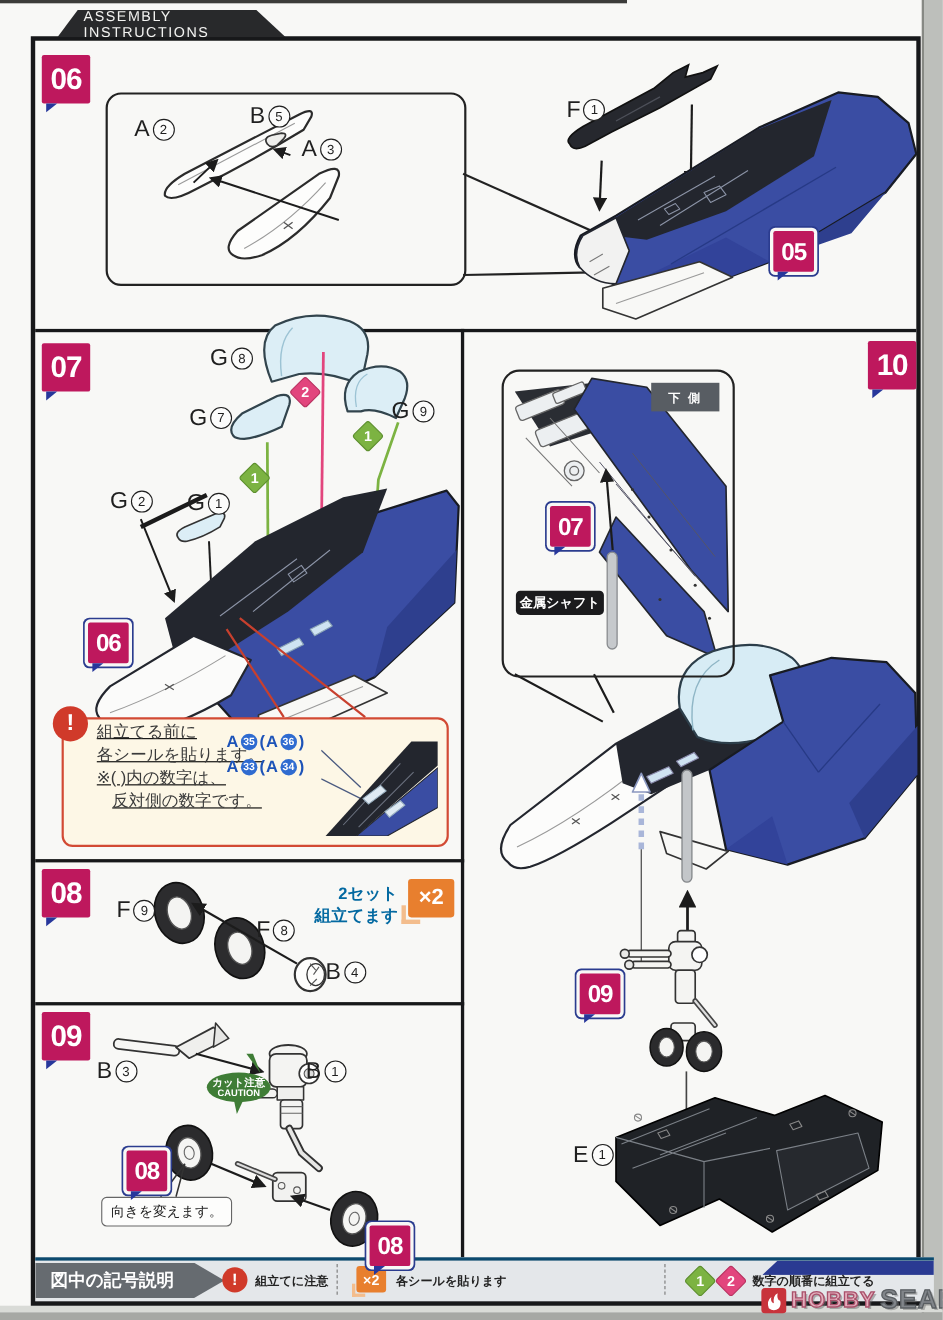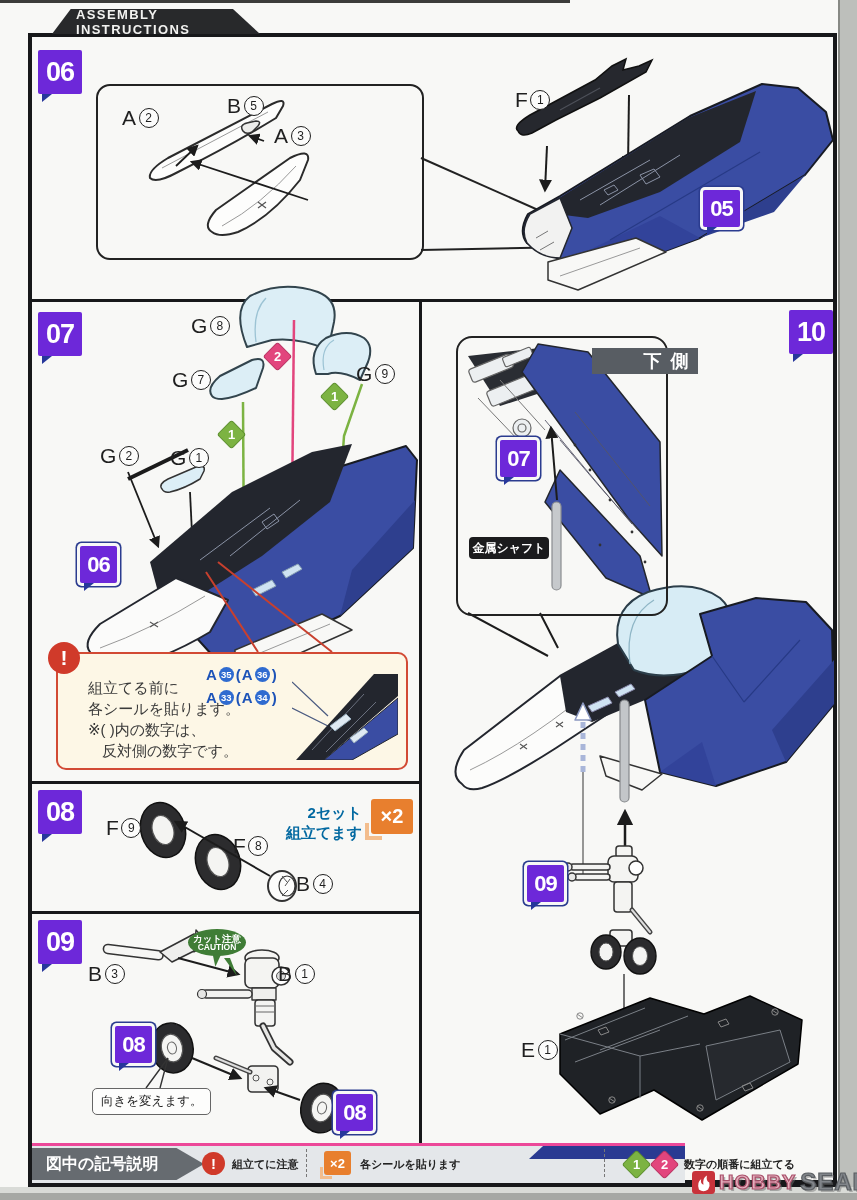--- a/index.html
+++ b/index.html
@@ -1,25 +1,25 @@
 <!DOCTYPE html>
 <html><head>
 <meta charset="utf-8">
 <style>
   html,body{margin:0;padding:0;background:#9ea09c;font-family:"Liberation Sans","DejaVu Sans",sans-serif;}
   #canvas{position:relative;width:857px;height:1200px;background:#f8f8f6;overflow:hidden;margin:0 auto;}
   .abs{position:absolute;}
   svg{display:block;}
   
-  .badge{position:absolute;background:#6d28d9;color:#fff;display:flex;align-items:center;justify-content:center;
+  .badge{position:absolute;background:#be185d;color:#fff;display:flex;align-items:center;justify-content:center;
          font-weight:800;border-radius:2px;z-index:6;letter-spacing:-1px;}
   .badge:after{content:"";position:absolute;left:4px;bottom:-8px;border-top:8px solid #27379b;border-right:10px solid transparent;}
   .b44{width:44px;height:44px;font-size:27px;}
   .b38{width:37px;height:37px;font-size:22px;}
-  .bref{box-shadow:0 0 0 3px #f8f8f6,0 0 0 4.5px #2b3c8f;}
+  .bref{box-shadow:0 0 0 3px #f8f8f6,0 0 0 4.5px #2b3c8f;margin-top:20px;}
   
   .plabel{position:absolute;display:flex;align-items:center;gap:2.5px;font-size:21px;color:#1f1f1f;z-index:5;font-weight:500;}
   .plabel .circ{width:18px;height:18px;border:1.7px solid #1f1f1f;border-radius:50%;font-size:12px;font-weight:500;
                 display:flex;align-items:center;justify-content:center;background:#fcfcfb;}
   
   .dia{position:absolute;width:19px;height:19px;transform:rotate(45deg);border-radius:3px;z-index:5;
        display:flex;align-items:center;justify-content:center;}
   .dia>span{transform:rotate(-45deg);color:#fff;font-weight:800;font-size:13px;}
   .dia-g{background:#7cb342;border:1px solid #5d8f2e;}
   .dia-p{background:#e2457d;border:1px solid #b93361;}
@@ -39,21 +39,21 @@
   .cutbadge{position:absolute;background:#3f7d36;color:#fff;border-radius:50%;text-align:center;z-index:5;
             display:flex;flex-direction:column;align-items:center;justify-content:center;line-height:1;}
   .cutbadge:after{content:"";position:absolute;left:26px;bottom:-10px;border-top:12px solid #3f7d36;border-right:9px solid transparent;transform:rotate(-12deg);}
   .notebox{position:absolute;background:#fdfdfc;border:1.5px solid #666;border-radius:5px;padding:4px 8px;
            font-size:12.5px;color:#222;z-index:5;white-space:nowrap;}
   .x2badge{position:absolute;background:#e87f2e;color:#fff;display:flex;align-items:center;justify-content:center;
            font-weight:800;border-radius:3px;z-index:5;}
   .x2badge .fold{position:absolute;left:-6px;bottom:-6px;width:13px;height:13px;border-left:4.5px solid #f3bd8d;border-bottom:4.5px solid #f3bd8d;}
   .sets{position:absolute;color:#0369a1;font-weight:800;font-size:15px;text-align:right;line-height:1.3;z-index:5;white-space:nowrap;}
   
-  .legend{position:absolute;left:32px;top:1143px;width:653px;height:37px;background:#e4e7ea;border-top:3px solid #ec4899;z-index:5;}
+  .legend{position:absolute;left:32px;top:1143px;width:817px;height:37px;background:#e4e7ea;border-top:3px solid #0c4a6e;z-index:5;}
   .legend-title{position:absolute;left:0;top:2px;width:172px;height:32px;background:#666b70;color:#fff;font-weight:700;font-size:16px;
                 display:flex;align-items:center;padding-left:14px;box-sizing:border-box;
                 clip-path:polygon(0 0,84% 0,100% 50%,84% 100%,0 100%);}
   .legend-label{position:absolute;font-size:11px;font-weight:700;color:#222;top:11px;white-space:nowrap;}
   .legend-sep{position:absolute;top:3px;height:28px;border-left:1.5px dashed #777;}
   .legend-wedge{position:absolute;right:0;top:0;width:156px;height:13px;background:#2a3a92;clip-path:polygon(9% 0,100% 0,100% 100%,0 100%);}
   
   .wm{position:absolute;display:flex;align-items:center;gap:4px;z-index:9;}
   .wm .t1{font-size:20px;font-weight:700;color:#e3aebc;-webkit-text-stroke:1.2px #a9516b;text-shadow:2px 2px 0 rgba(110,110,110,.5);letter-spacing:1px;}
   .wm .t2{font-size:24px;font-weight:800;color:#81858a;-webkit-text-stroke:1.2px #5a5e62;text-shadow:2px 2px 0 rgba(110,110,110,.45);letter-spacing:1px;}
@@ -63,21 +63,21 @@
 
 <div id="canvas">
 
   <div class="abs" style="left:0;top:0;width:570px;height:3px;background:#3c3c3a;"></div>
   <div class="abs" style="left:838px;top:0;width:19px;height:1200px;background:#bdbfbb;border-left:2px solid #878984;box-sizing:border-box;"></div>
   <div class="abs" style="left:0;top:1187px;width:857px;height:6px;background:#d9dbd7;"></div>
   <div class="abs" style="left:0;top:1193px;width:857px;height:7px;background:#a6a8a4;"></div>
 
   <div class="abs" style="left:52px;top:9px;width:208px;height:25px;background:#28292b;z-index:6;
               clip-path:polygon(0 100%,9% 0,87% 0,100% 100%);display:flex;align-items:center;padding-left:24px;box-sizing:border-box;">
-    <span style="color:#f2f2f0;font-size:13px;letter-spacing:1.4px;font-weight:700;">ASSEMBLY INSTRUCTIONS</span>
+    <span style="color:#f2f2f0;font-size:13px;letter-spacing:1.4px;font-weight:400;">ASSEMBLY INSTRUCTIONS</span>
   </div>
 
   <div class="abs" style="left:28px;top:33px;width:809px;height:1154px;box-sizing:border-box;
               border:4px solid #17181a;border-bottom-width:7px;z-index:1;"></div>
   <div class="abs" style="left:32px;top:299px;width:801px;height:3px;background:#17181a;z-index:1;"></div>
   <div class="abs" style="left:419px;top:299px;width:3px;height:844px;background:#17181a;z-index:1;"></div>
   <div class="abs" style="left:32px;top:781px;width:390px;height:3px;background:#17181a;z-index:1;"></div>
   <div class="abs" style="left:32px;top:911px;width:390px;height:3px;background:#17181a;z-index:1;"></div>
 
   <svg class="abs" style="left:0;top:0;z-index:2;" width="857" height="1200" viewBox="0 0 857 1200">
@@ -348,21 +348,21 @@
     </div>
   <div class="dia dia-g" style="left:324px;top:386px;">
       <span>1</span>
     </div>
   <div class="badge b38 bref" style="left:80px;top:546px;">
       <span>06</span>
     </div>
 
   <div class="caution-box" style="left:56px;top:652px;width:348px;height:114px;">
     <div class="excl" style="left:-10px;top:-12px;width:32px;height:32px;font-size:21px;">!</div>
-    <div class="abs jp" style="left:30px;top:23px;">
+    <div class="abs jp" style="left:30px;top:1px;text-decoration:underline;">
       <div class="cau-line">組立てる前に</div>
       <div class="cau-line">各シールを貼ります。</div>
       <div class="cau-line">※( )内の数字は、</div>
       <div class="cau-line" style="padding-left:14px;">反対側の数字です。</div>
     </div>
     <div class="blab" style="left:148px;top:12px;">
       <span>A</span>
         <span class="bcirc">35</span>
         <span>(</span>
         <span>A</span>
@@ -415,39 +415,39 @@
       <span>09</span>
     </div>
   <div class="plabel" style="left:88px;top:962px;">
     <span>B</span>
       <span class="circ">3</span>
   </div>
   <div class="plabel" style="left:278px;top:962px;">
     <span>B</span>
       <span class="circ">1</span>
   </div>
-  <div class="cutbadge jp" style="left:188px;top:929px;width:58px;height:27px;">
+  <div class="cutbadge jp" style="left:188px;top:975px;width:58px;height:27px;">
     <div style="font-size:9.5px;font-weight:700;">カット注意</div>
     <div style="font-size:8.5px;font-weight:700;">CAUTION</div>
   </div>
   <div class="badge b38 bref" style="left:115px;top:1026px;">
       <span>08</span>
     </div>
   <div class="badge b38 bref" style="left:336px;top:1094px;">
       <span>08</span>
     </div>
   <div class="notebox jp" style="left:92px;top:1088px;text-align:right;">
     <span>向きを変えます。</span>
   </div>
 
   <div class="badge b44" style="left:789px;top:310px;">
       <span>10</span>
     </div>
   <div class="obox" style="left:456px;top:336px;width:208px;height:276px;border-radius:16px;"></div>
-  <div class="darklabel jp" style="left:592px;top:348px;width:62px;height:26px;font-size:18px;letter-spacing:2px;padding-left:44px;">
+  <div class="darklabel jp" style="left:592px;top:348px;width:62px;height:26px;font-size:11px;letter-spacing:2px;">
     <span>下 側</span>
   </div>
   <div class="badge b38 bref" style="left:500px;top:440px;">
       <span>07</span>
     </div>
   <div class="pill jp" style="left:469px;top:537px;width:80px;height:22px;">
     <span>金属シャフト</span>
   </div>
   <div class="badge b38 bref" style="left:527px;top:865px;">
       <span>09</span>

